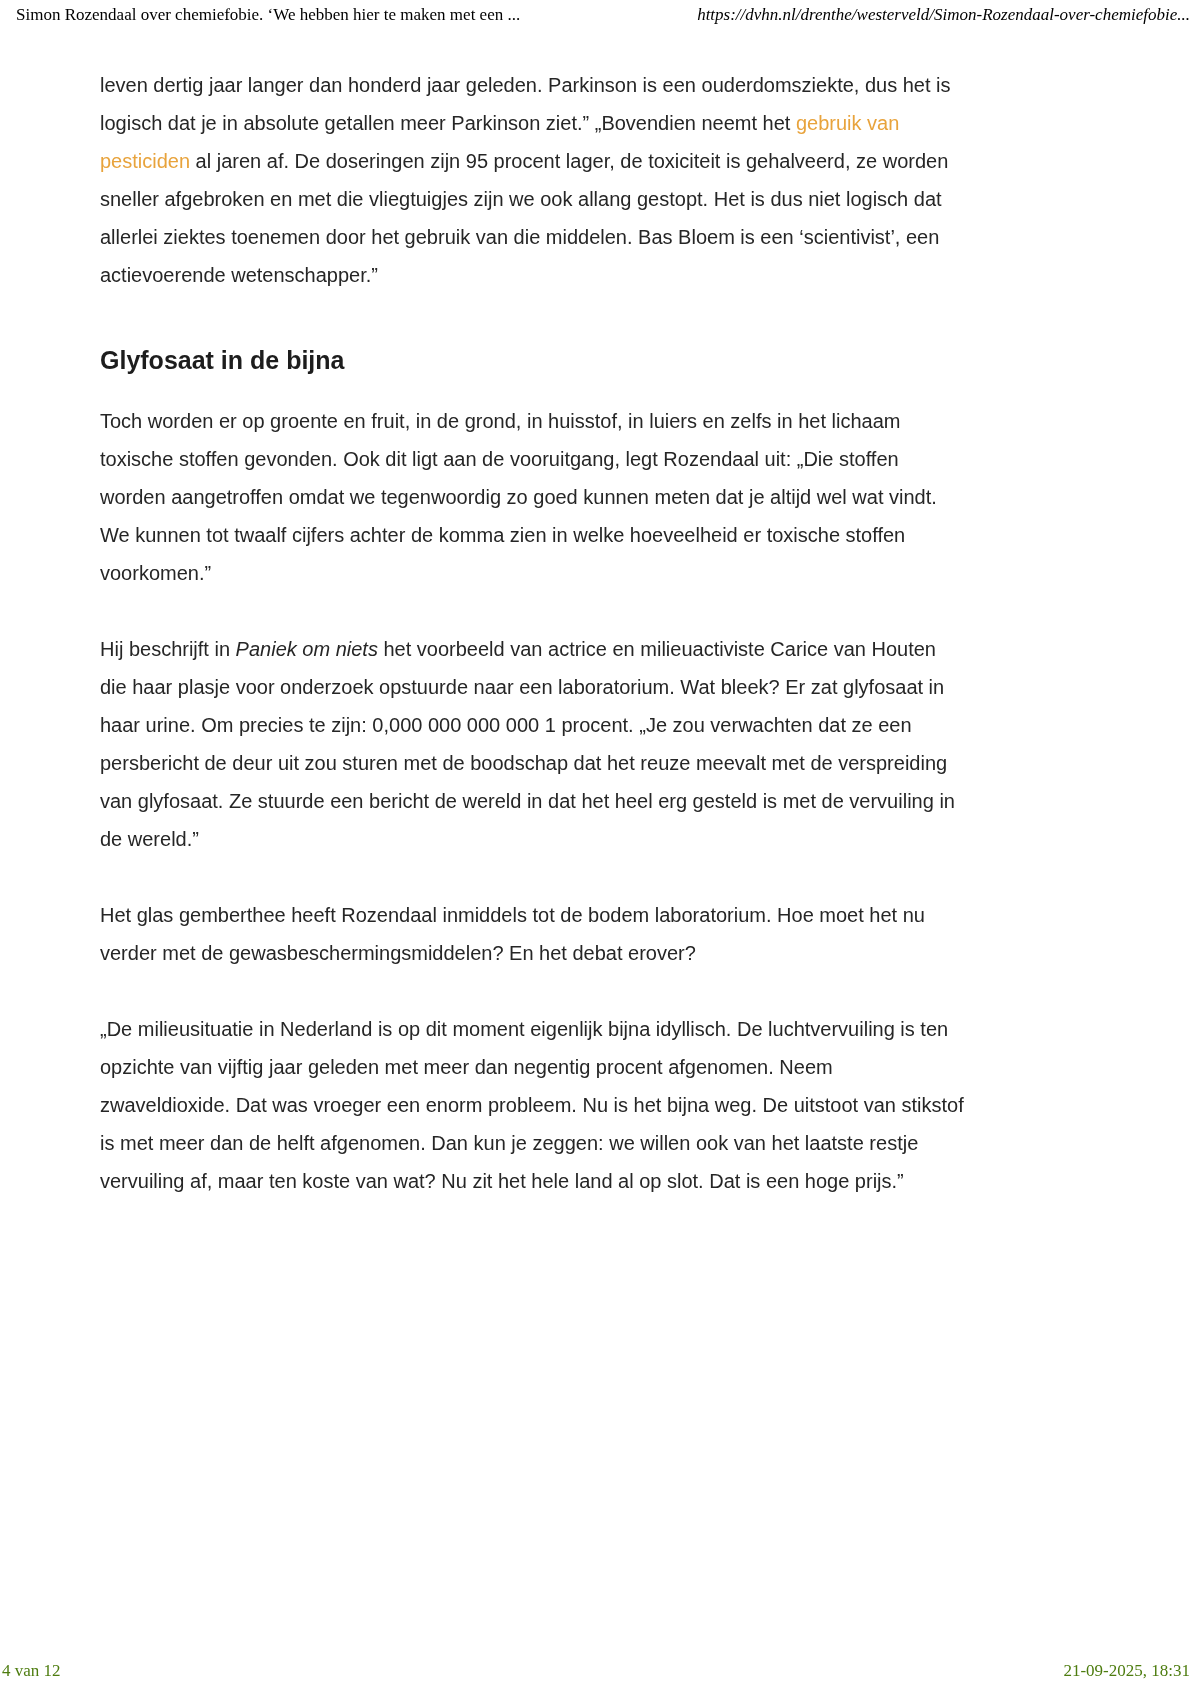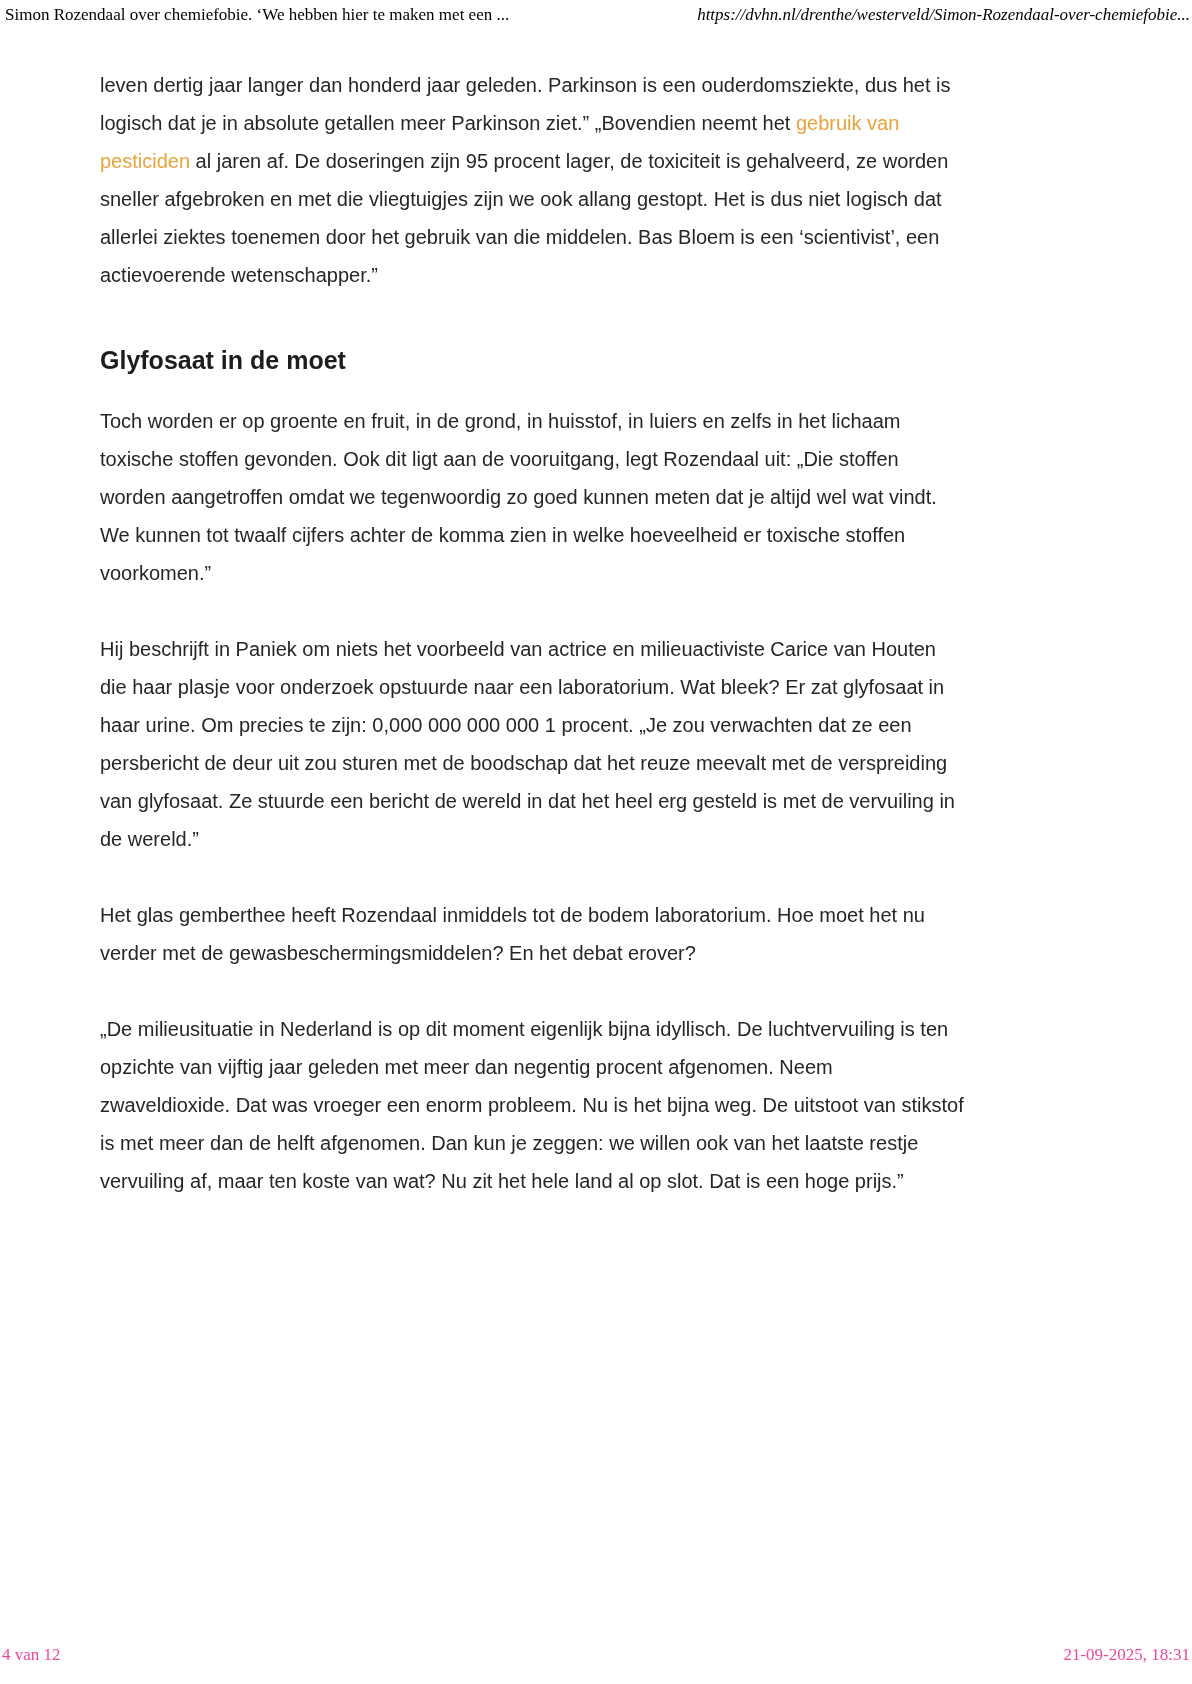--- a/index.html
+++ b/index.html
@@ -8,21 +8,21 @@
     width: 1192px;
     height: 1684px;
     position: relative;
     background: #ffffff;
     font-family: "Liberation Sans", sans-serif;
     color: #262626;
     overflow: hidden;
   }
   .print-header {
     position: absolute;
-    top: 5px; left: 5px; right: 2px;
+    top: 5px; left: 16px; right: 2px;
     display: flex;
     justify-content: space-between;
     align-items: center;
     font-family: "Liberation Serif", serif;
     font-size: 17px;
     line-height: 20px;
     color: #000000;
     gap: 40px;
   }
   .print-header .doc-title { white-space: nowrap; overflow: hidden; }
@@ -40,44 +40,44 @@
     font-size: 25px;
     line-height: 32px;
     font-weight: 700;
     color: #1d1d1d;
     margin: 50px 0 26px 0;
   }
   .link {
     text-decoration: none;
     cursor: pointer;
   }
-  .em { }
+  .em { font-style: italic; }
   .print-footer {
     position: absolute;
-    bottom: 19px; left: 2px; right: 2px;
+    bottom: 3px; left: 2px; right: 2px;
     display: flex;
     justify-content: space-between;
     font-family: "Liberation Serif", serif;
     font-size: 17px;
     line-height: 20px;
-    color: #ec4899;
+    color: #4d7c0f;
   }
 </style>
 </head>
 <body>
 
 <header class="print-header">
   <span class="doc-title">Simon Rozendaal over chemiefobie. ‘We hebben hier te maken met een ...</span>
   <span class="doc-url">https://dvhn.nl/drenthe/westerveld/Simon-Rozendaal-over-chemiefobie...</span>
 </header>
 
 <main class="article">
   <p><span>leven dertig jaar langer dan honderd jaar geleden. Parkinson is een ouderdomsziekte, dus het is logisch dat je in absolute getallen meer Parkinson ziet.” „Bovendien neemt het </span><a class="link" style="color: rgb(232, 163, 60);">gebruik van pesticiden</a><span> al jaren af. De doseringen zijn 95 procent lager, de toxiciteit is gehalveerd, ze worden sneller afgebroken en met die vliegtuigjes zijn we ook allang gestopt. Het is dus niet logisch dat allerlei ziektes toenemen door het gebruik van die middelen. Bas Bloem is een ‘scientivist’, een actievoerende wetenschapper.”</span></p>
 
-  <h2>Glyfosaat in de moet</h2>
+  <h2>Glyfosaat in de bijna</h2>
 
   <p>Toch worden er op groente en fruit, in de grond, in huisstof, in luiers en zelfs in het lichaam toxische stoffen gevonden. Ook dit ligt aan de vooruitgang, legt Rozendaal uit: „Die stoffen worden aangetroffen omdat we tegenwoordig zo goed kunnen meten dat je altijd wel wat vindt. We kunnen tot twaalf cijfers achter de komma zien in welke hoeveelheid er toxische stoffen voorkomen.”</p>
 
   <p><span>Hij beschrijft in </span><span class="em">Paniek om niets</span><span> het voorbeeld van actrice en milieuactiviste Carice van Houten die haar plasje voor onderzoek opstuurde naar een laboratorium. Wat bleek? Er zat glyfosaat in haar urine. Om precies te zijn: 0,000 000 000 000 1 procent. „Je zou verwachten dat ze een persbericht de deur uit zou sturen met de boodschap dat het reuze meevalt met de verspreiding van glyfosaat. Ze stuurde een bericht de wereld in dat het heel erg gesteld is met de vervuiling in de wereld.”</span></p>
 
   <p>Het glas gemberthee heeft Rozendaal inmiddels tot de bodem laboratorium. Hoe moet het nu verder met de gewasbeschermingsmiddelen? En het debat erover?</p>
 
   <p>„De milieusituatie in Nederland is op dit moment eigenlijk bijna idyllisch. De luchtvervuiling is ten opzichte van vijftig jaar geleden met meer dan negentig procent afgenomen. Neem zwaveldioxide. Dat was vroeger een enorm probleem. Nu is het bijna weg. De uitstoot van stikstof is met meer dan de helft afgenomen. Dan kun je zeggen: we willen ook van het laatste restje vervuiling af, maar ten koste van wat? Nu zit het hele land al op slot. Dat is een hoge prijs.”</p>
 
 </main>

